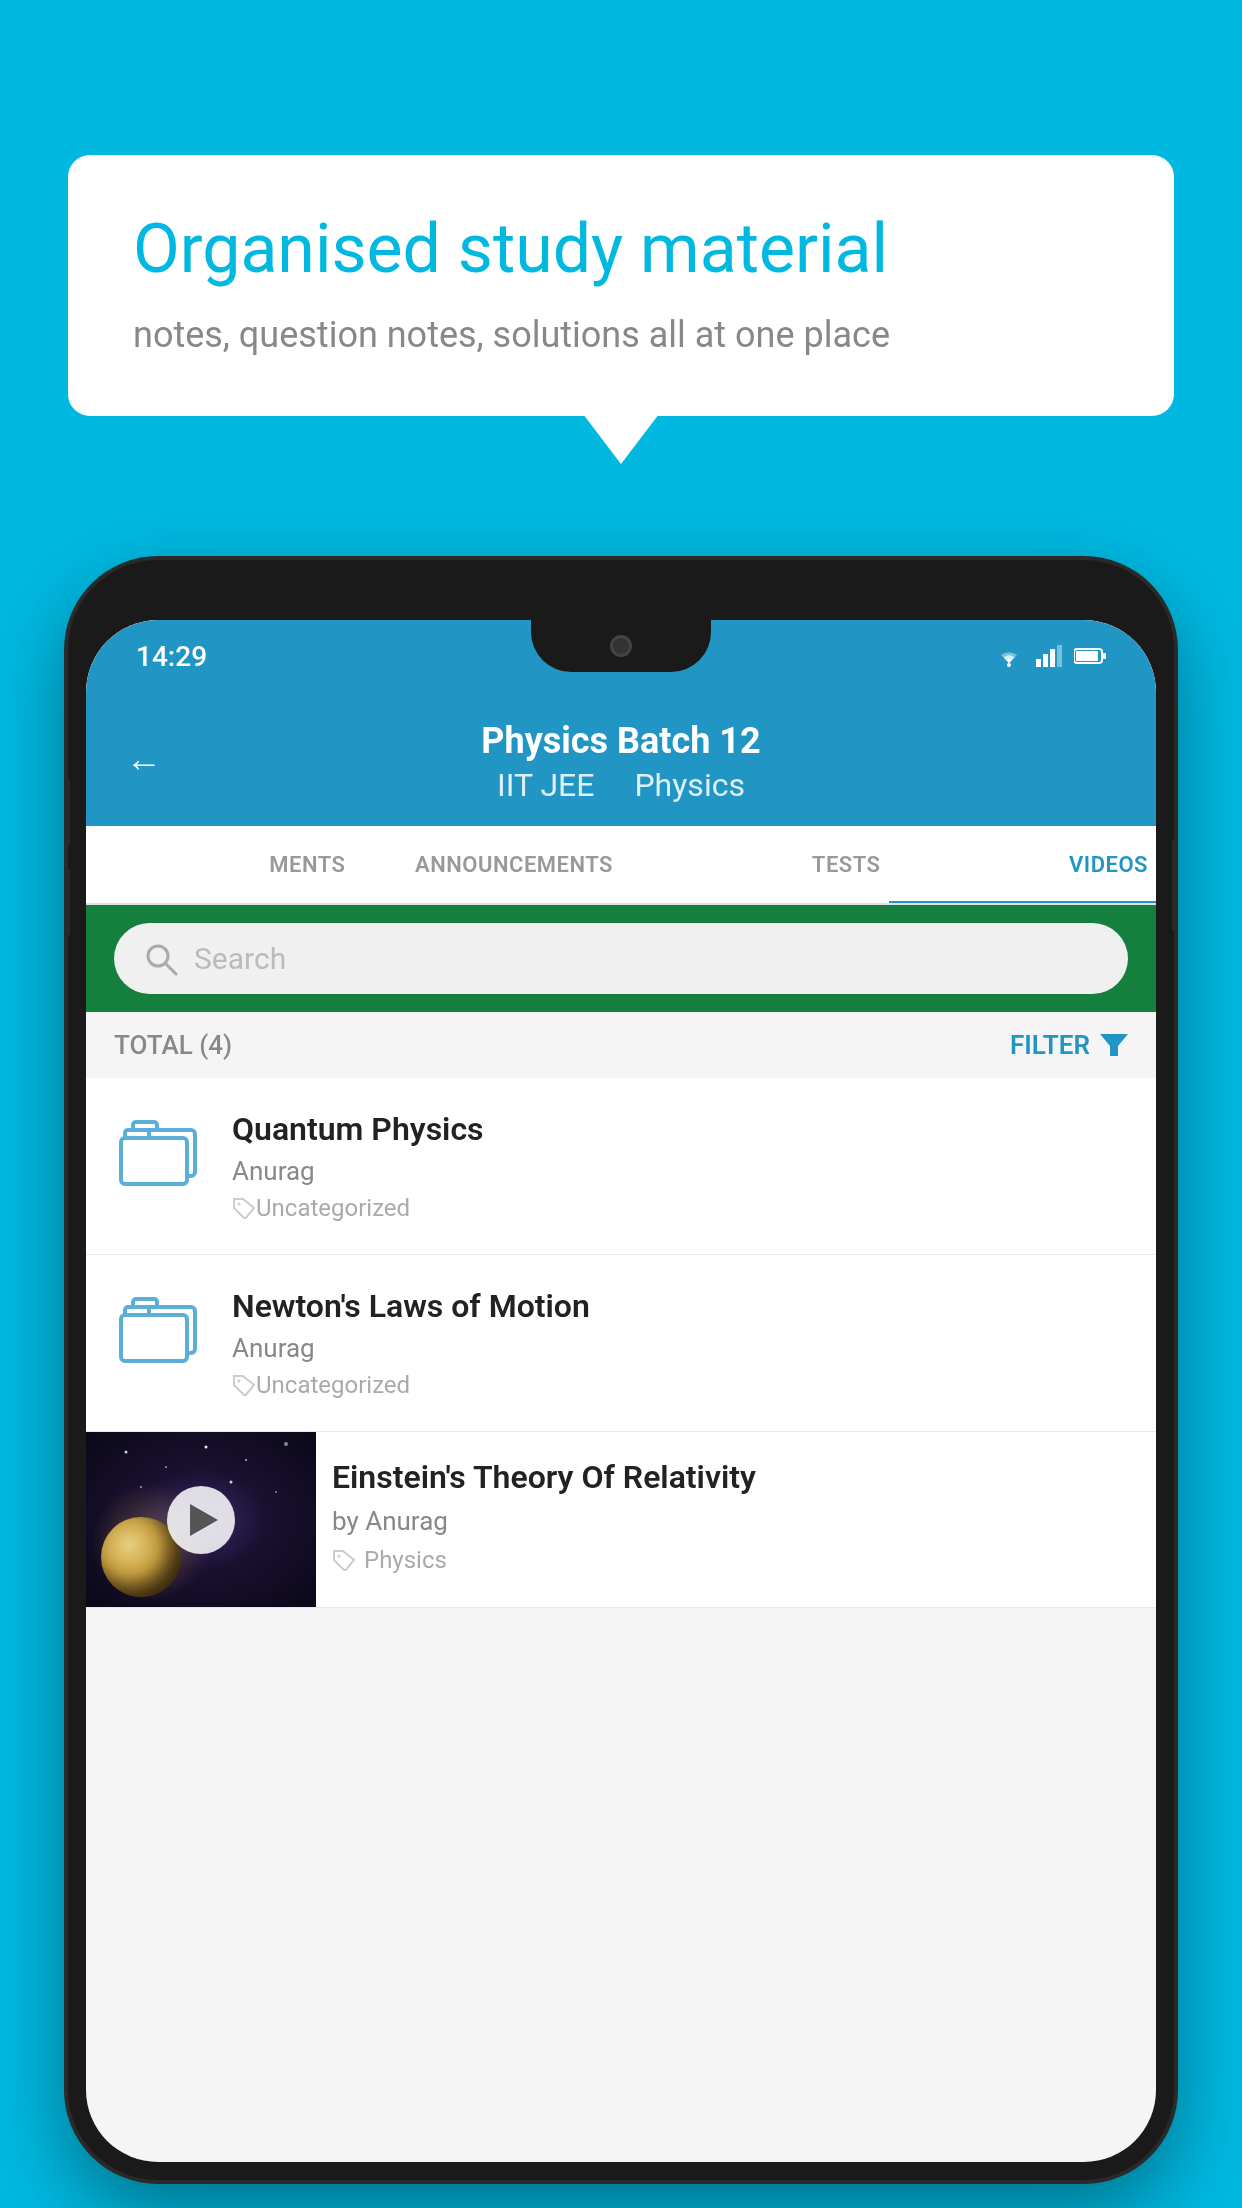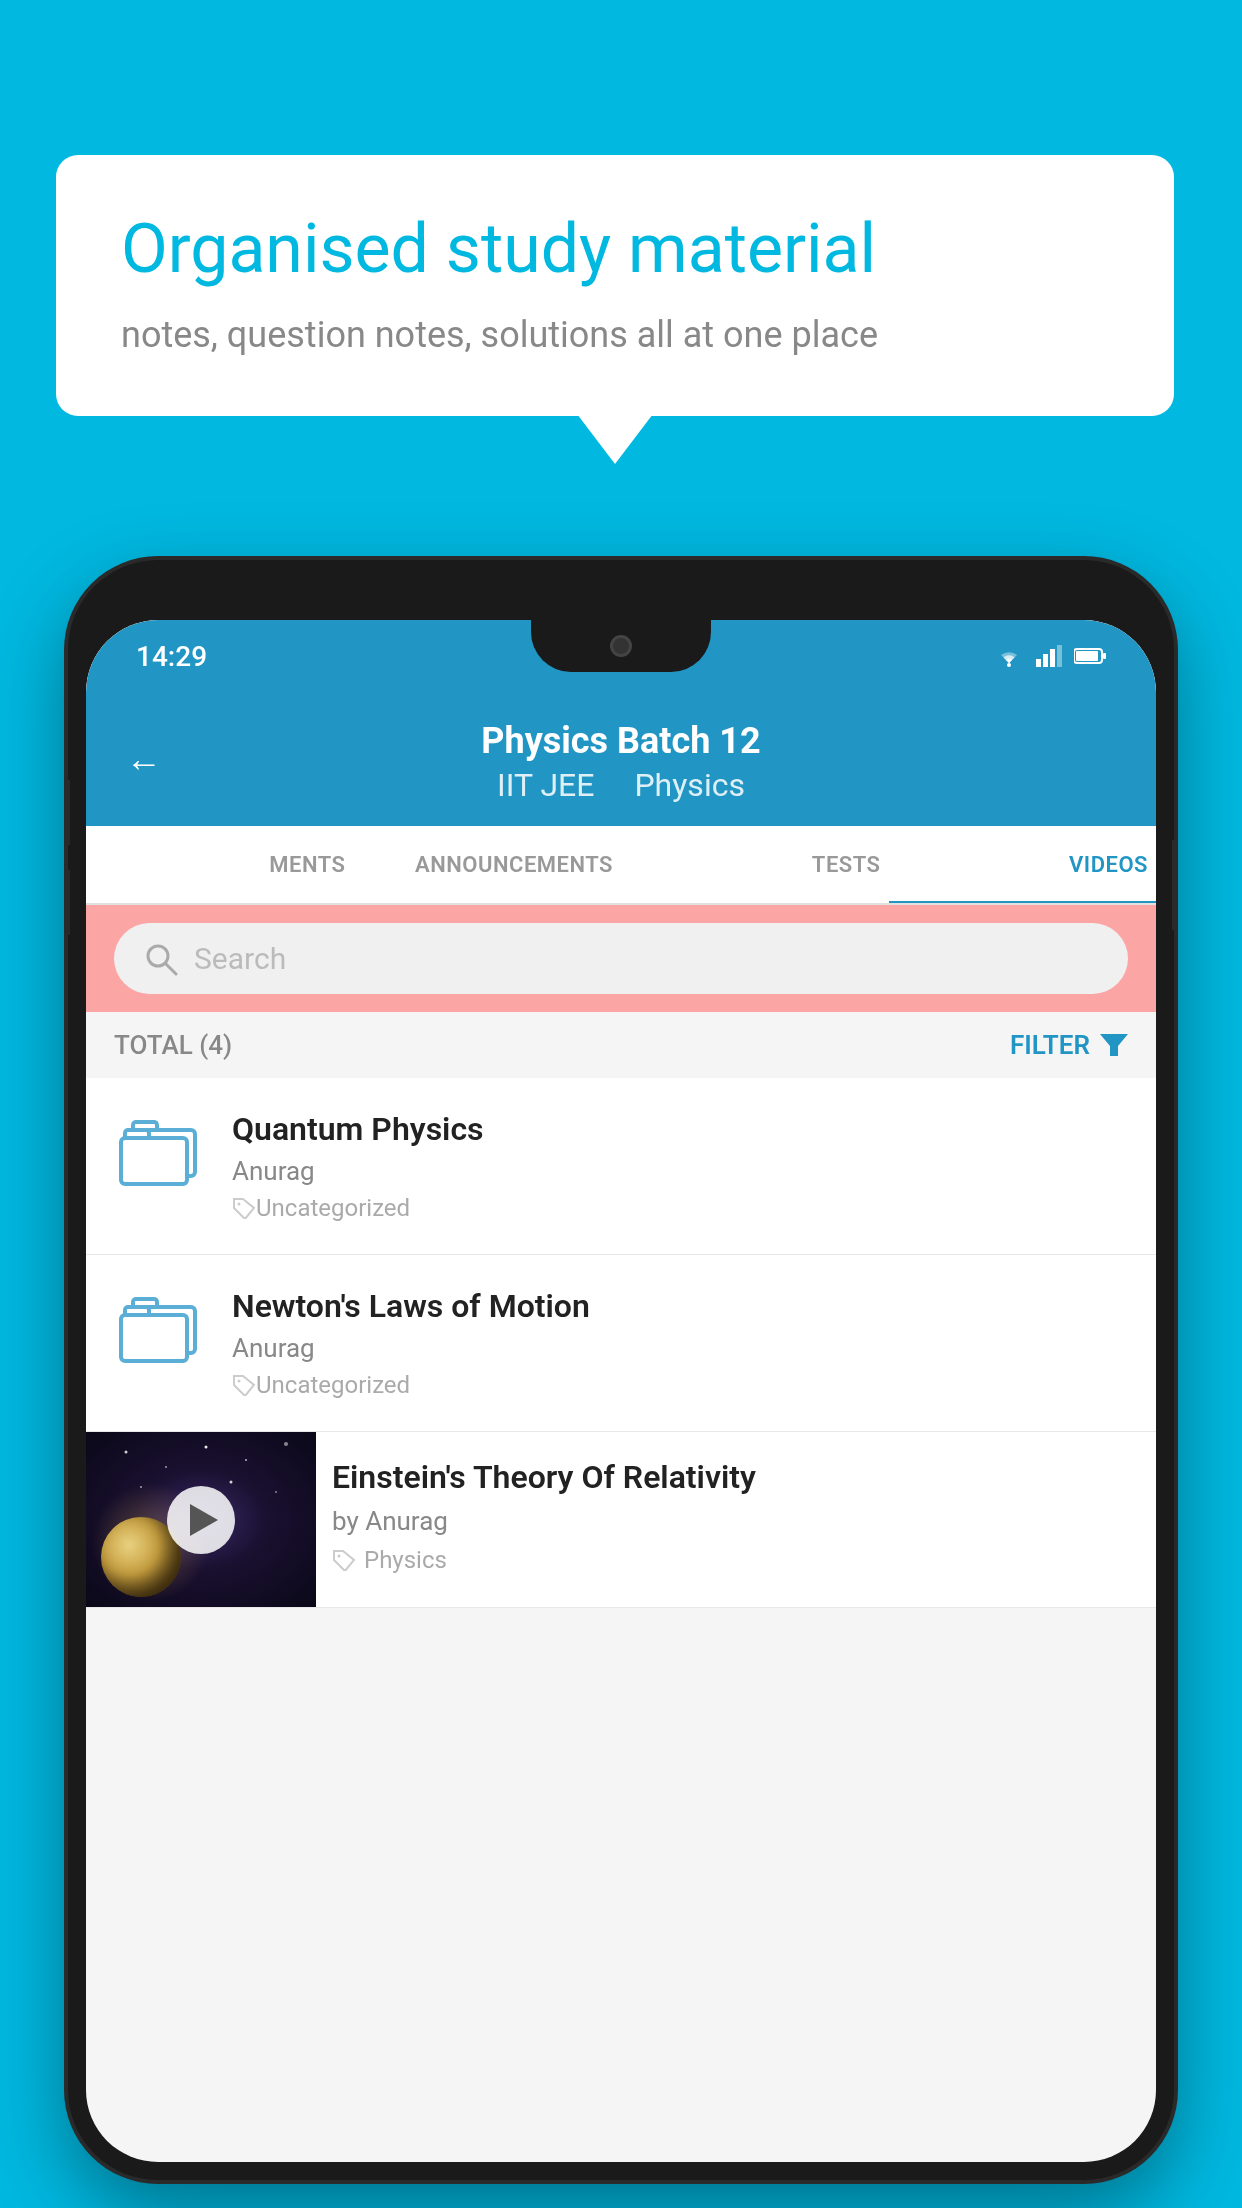--- a/index.html
+++ b/index.html
@@ -10,21 +10,21 @@
       background-color: #00b8e0;
       font-family: 'Roboto', Arial, sans-serif;
       overflow: hidden;
       position: relative;
     }
 
     
     .speech-bubble-wrapper {
       position: absolute;
       top: 155px;
-      left: 56px;
+      left: 68px;
       right: 68px;
     }
 
     .speech-bubble {
       background: white;
       border-radius: 22px;
       padding: 55px 65px;
       position: relative;
     }
 
@@ -195,21 +195,21 @@
       position: absolute;
       bottom: -2px;
       left: 0;
       right: 0;
       height: 4px;
       background: #2196c4;
     }
 
     
     .search-bar-wrapper {
-      background: #fca5a5;
+      background: #15803d;
       padding: 18px 28px;
     }
 
     .search-bar {
       display: flex;
       align-items: center;
       background: #f0f0f0;
       border-radius: 40px;
       padding: 18px 30px;
       gap: 16px;

